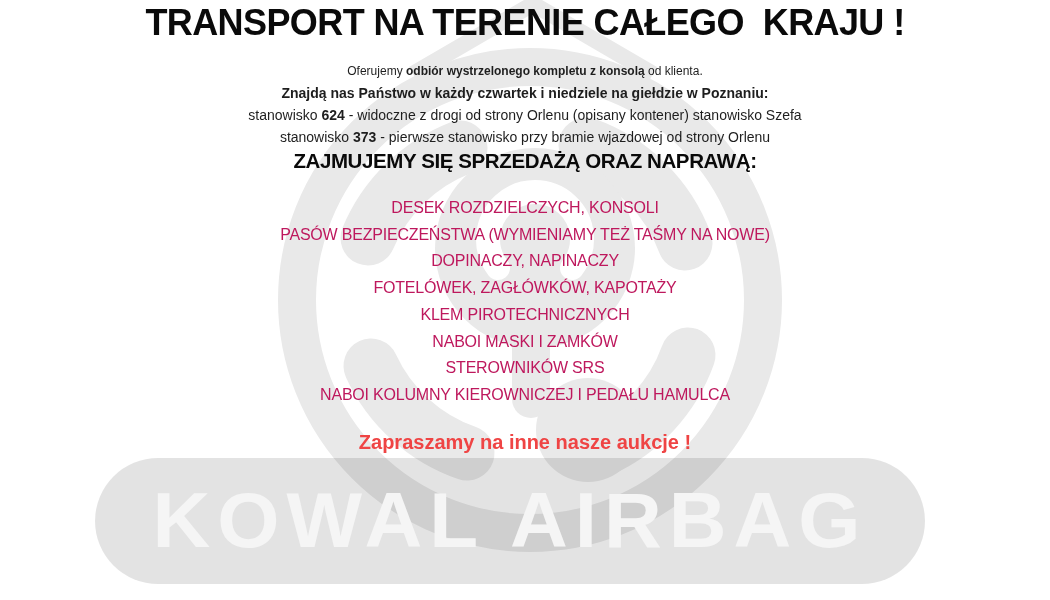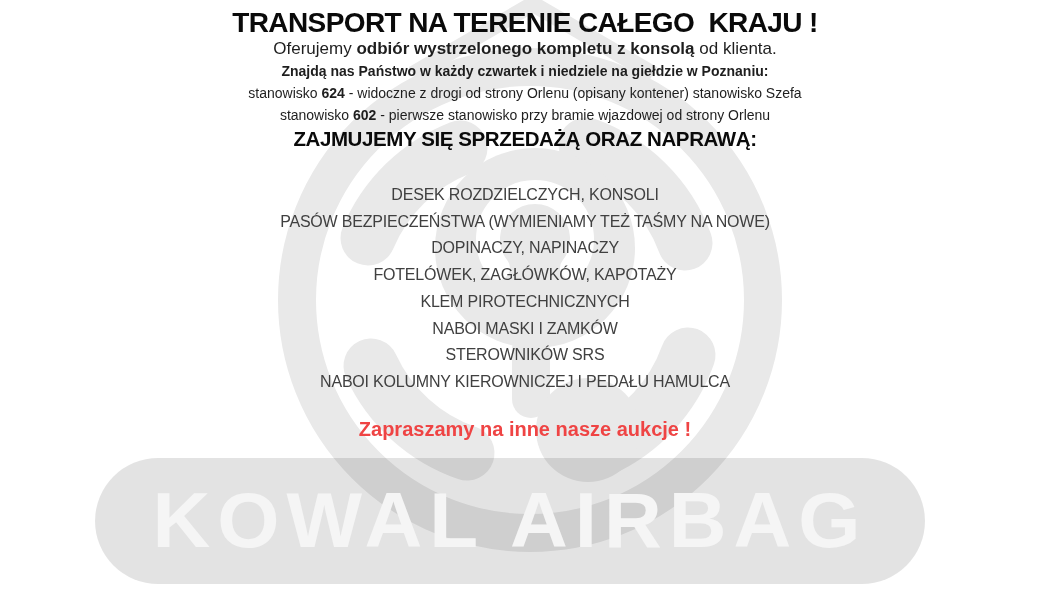--- a/index.html
+++ b/index.html
@@ -54,50 +54,50 @@
   }
 
   
   .content {
     position: relative;
     z-index: 4;
     text-align: center;
     padding-top: 8px;
   }
   .title {
-    font-size: 28px;
+    font-size: 36px;
     line-height: 30px;
     font-weight: 800;
     letter-spacing: -0.6px;
     color: #0a0a0a;
     white-space: pre;
   }
   .subtitle {
-    margin-top: 0;
-    font-size: 17px;
+    margin-top: 22px;
+    font-size: 12px;
     line-height: 22px;
   }
   .info {
     font-size: 14px;
     line-height: 22px;
   }
   .bold { font-weight: bold; }
   .services-heading {
     font-size: 20.5px;
     line-height: 26px;
     font-weight: 800;
     letter-spacing: -0.4px;
     color: #0a0a0a;
   }
   .services-list {
-    margin-top: 30px;
+    margin-top: 21px;
     list-style: none;
     font-size: 16px;
     letter-spacing: -0.2px;
-    color: #404040;
+    color: #be185d;
   }
   .services-list li { line-height: 26.7px; }
   .closing {
     margin-top: 20px;
     font-size: 20px;
     line-height: 26px;
     font-weight: 800;
     color: #ef4444;
     white-space: pre;
   }
@@ -136,21 +136,21 @@
 
   <div class="content">
 
     <h1 class="title">TRANSPORT NA TERENIE CAŁEGO  KRAJU !</h1>
 
     <p class="subtitle"><span>Oferujemy </span><span class="bold">odbiór wystrzelonego kompletu z konsolą</span><span> od klienta.</span></p>
 
     <div class="info">
       <p class="bold">Znajdą nas Państwo w każdy czwartek i niedziele na giełdzie w Poznaniu:</p>
       <p><span>stanowisko </span><span class="bold">624</span><span> - widoczne z drogi od strony Orlenu (opisany kontener) stanowisko Szefa</span></p>
-      <p><span>stanowisko </span><span class="bold">602</span><span> - pierwsze stanowisko przy bramie wjazdowej od strony Orlenu</span></p>
+      <p><span>stanowisko </span><span class="bold">373</span><span> - pierwsze stanowisko przy bramie wjazdowej od strony Orlenu</span></p>
     </div>
 
     <h2 class="services-heading">ZAJMUJEMY SIĘ SPRZEDAŻĄ ORAZ NAPRAWĄ:</h2>
 
     <ul class="services-list">
       <li>DESEK ROZDZIELCZYCH, KONSOLI</li>
       <li>PASÓW BEZPIECZEŃSTWA (WYMIENIAMY TEŻ TAŚMY NA NOWE)</li>
       <li>DOPINACZY, NAPINACZY</li>
       <li>FOTELÓWEK, ZAGŁÓWKÓW, KAPOTAŻY</li>
       <li>KLEM PIROTECHNICZNYCH</li>

